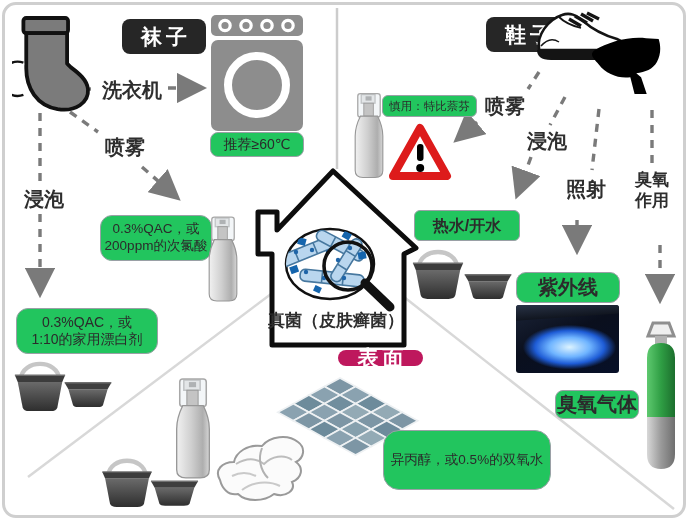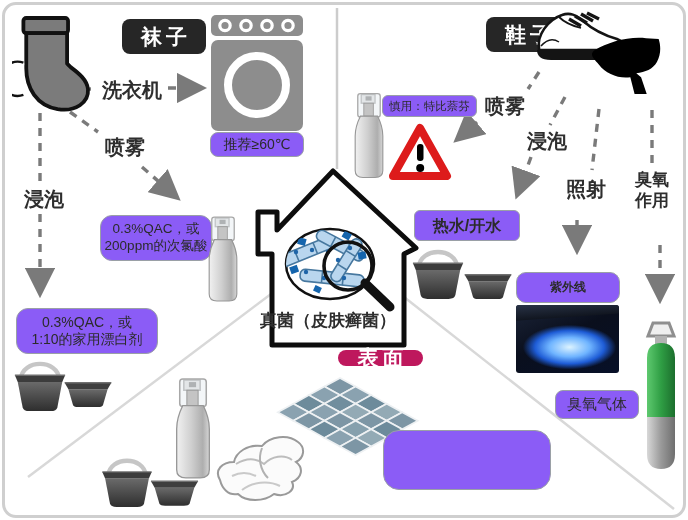--- a/index.html
+++ b/index.html
@@ -8,21 +8,21 @@
     font-family:"Liberation Sans","DejaVu Sans",sans-serif;color:#2e2e2e;
   }
   .frame{position:absolute;inset:2px;border:3px solid #cfcfcf;border-radius:14px;pointer-events:none;}
   .abs{position:absolute;}
   .blabel{
     position:absolute;background:#262626;color:#fff;font-weight:bold;
     display:flex;align-items:center;justify-content:center;
     border-radius:8px;font-size:21px;letter-spacing:4px;text-indent:4px;margin-left:48px;
   }
   .wbox{
-    position:absolute;background:#8b5cf6;border:1.6px solid #9aa0a6;border-radius:12px;
+    position:absolute;background:#22c55e;border:1.6px solid #9aa0a6;border-radius:12px;
     display:flex;flex-direction:column;align-items:center;justify-content:center;
     text-align:center;line-height:1.25;color:#2b2b2b;font-weight:500;
   }
   .txt{position:absolute;color:#2e2e2e;font-weight:600;white-space:nowrap;}
   .uvphoto{
     position:absolute;left:516px;top:305px;width:103px;height:68px;border-radius:3px;
     background:
       radial-gradient(ellipse 58% 42% at 52% 62%, #dcf3ff 0%, #6fb4ff 34%, #1e5cd6 58%, rgba(8,20,60,0) 78%),
       linear-gradient(155deg, #1b2438 0%, #0a0f1d 45%, #071028 100%);
     overflow:hidden;
@@ -161,29 +161,29 @@
   <div class="txt" style="left:566px;top:176px;font-size:20px">照射</div>
   <div class="txt" style="left:630px;top:169px;width:44px;font-size:17px;line-height:1.25;text-align:center;white-space:normal">
     <div>臭氧</div>
     <div>作用</div>
   </div>
 
   <div class="wbox" style="left:414px;top:210px;width:104px;height:29px;border-radius:6px;font-size:16px;font-weight:600">
     <span>热水/开水</span>
   </div>
 
-  <div class="wbox" style="left:516px;top:272px;width:102px;height:29px;border-radius:10px;font-size:12px;font-weight:600">
+  <div class="wbox" style="left:516px;top:272px;width:102px;height:29px;border-radius:10px;font-size:20px;font-weight:600">
     <span>紫外线</span>
   </div>
 
   <div class="uvphoto">
       <div class="lid"></div>
     </div>
 
-  <div class="wbox" style="left:555px;top:390px;width:82px;height:27px;border-radius:8px;font-size:15px;font-weight:400">
+  <div class="wbox" style="left:555px;top:390px;width:82px;height:27px;border-radius:8px;font-size:20px;font-weight:700">
     <span>臭氧气体</span>
   </div>
 
   <svg class="abs" style="left:643px;top:321px" width="36" height="152" viewBox="0 0 36 152">
     <defs>
       <linearGradient id="cylG" x1="0" y1="0" x2="1" y2="0">
         <stop offset="0" stop-color="#5ec96f"></stop>
           <stop offset="0.5" stop-color="#2f9e44"></stop>
           <stop offset="1" stop-color="#1c6e2d"></stop>
       </linearGradient>
@@ -247,21 +247,21 @@
         <circle cx="110" cy="88" r="2.2"></circle>
           <circle cx="66" cy="112" r="2.2"></circle>
       </g>
     </g>
     <g>
       <circle cx="108" cy="106" r="24" fill="none" stroke="#111" stroke-width="3.6"></circle>
       <line x1="125" y1="123" x2="150" y2="147" stroke="#111" stroke-width="9" stroke-linecap="round"></line>
     </g>
   </svg>
 
-  <div class="txt" style="left:260px;top:309px;width:152px;font-size:17px">真菌（皮肤癣菌）</div>
+  <div class="txt" style="left:260px;top:309px;width:152px;text-align:center;font-size:17px">真菌（皮肤癣菌）</div>
 
   <svg class="abs" style="left:254px;top:374px" width="172" height="88" viewBox="0 0 172 88">
     <g transform="translate(86,4) scale(1,0.55) rotate(45)">
       <g stroke="#eef1f3" stroke-width="2.5">
         <rect x="0" y="0" width="22" height="22" fill="#7d96a5"></rect>
           <rect x="22" y="0" width="22" height="22" fill="#8aa2b0"></rect>
           <rect x="44" y="0" width="22" height="22" fill="#6d8b9b"></rect>
           <rect x="66" y="0" width="22" height="22" fill="#93aab5"></rect>
           <rect x="88" y="0" width="22" height="22" fill="#7d96a5"></rect>
         <rect x="0" y="22" width="22" height="22" fill="#8aa2b0"></rect>
@@ -281,20 +281,21 @@
           <rect x="88" y="66" width="22" height="22" fill="#7d96a5"></rect>
       </g>
     </g>
   </svg>
 
   <div class="blabel" style="left:290px;top:350px;width:85px;height:16px;background:#be185d">
     <span>表面</span>
   </div>
 
   <div class="wbox" style="left:383px;top:430px;width:166px;height:58px;border-radius:16px;font-size:13.5px">
+    <div>异丙醇，或0.5%的双氧水</div>
   </div>
 
   <svg class="abs" style="left:204px;top:212px" width="38" height="95" viewBox="0 0 44 100">
     <use href="#sprayBody"></use>
   </svg>
   <svg class="abs" style="left:170px;top:378px" width="46" height="102" viewBox="0 0 44 100">
     <use href="#sprayBody"></use>
   </svg>
 
   <svg class="abs" style="left:12px;top:354px" width="56" height="58" viewBox="0 0 56 60">

